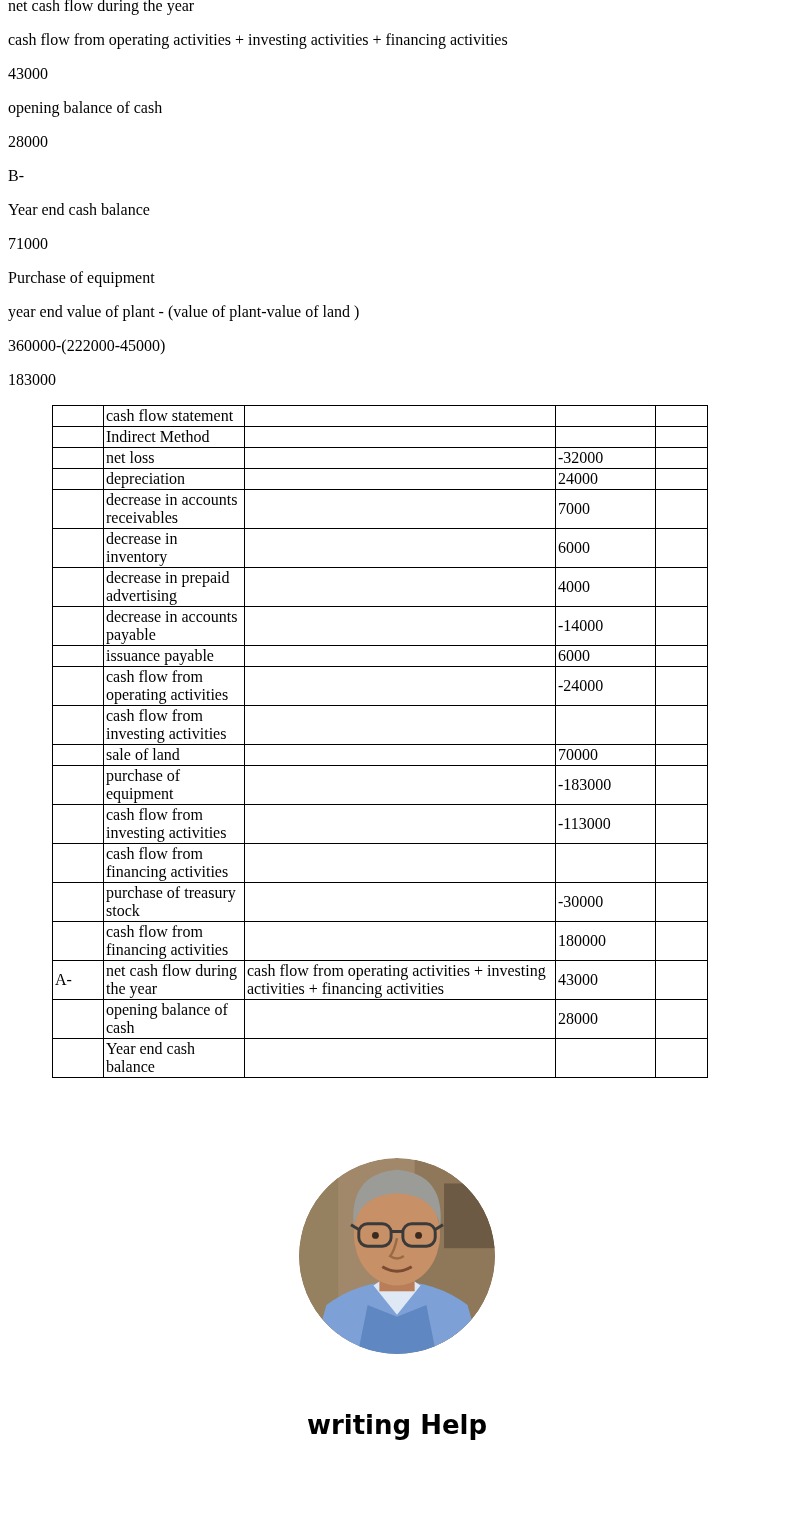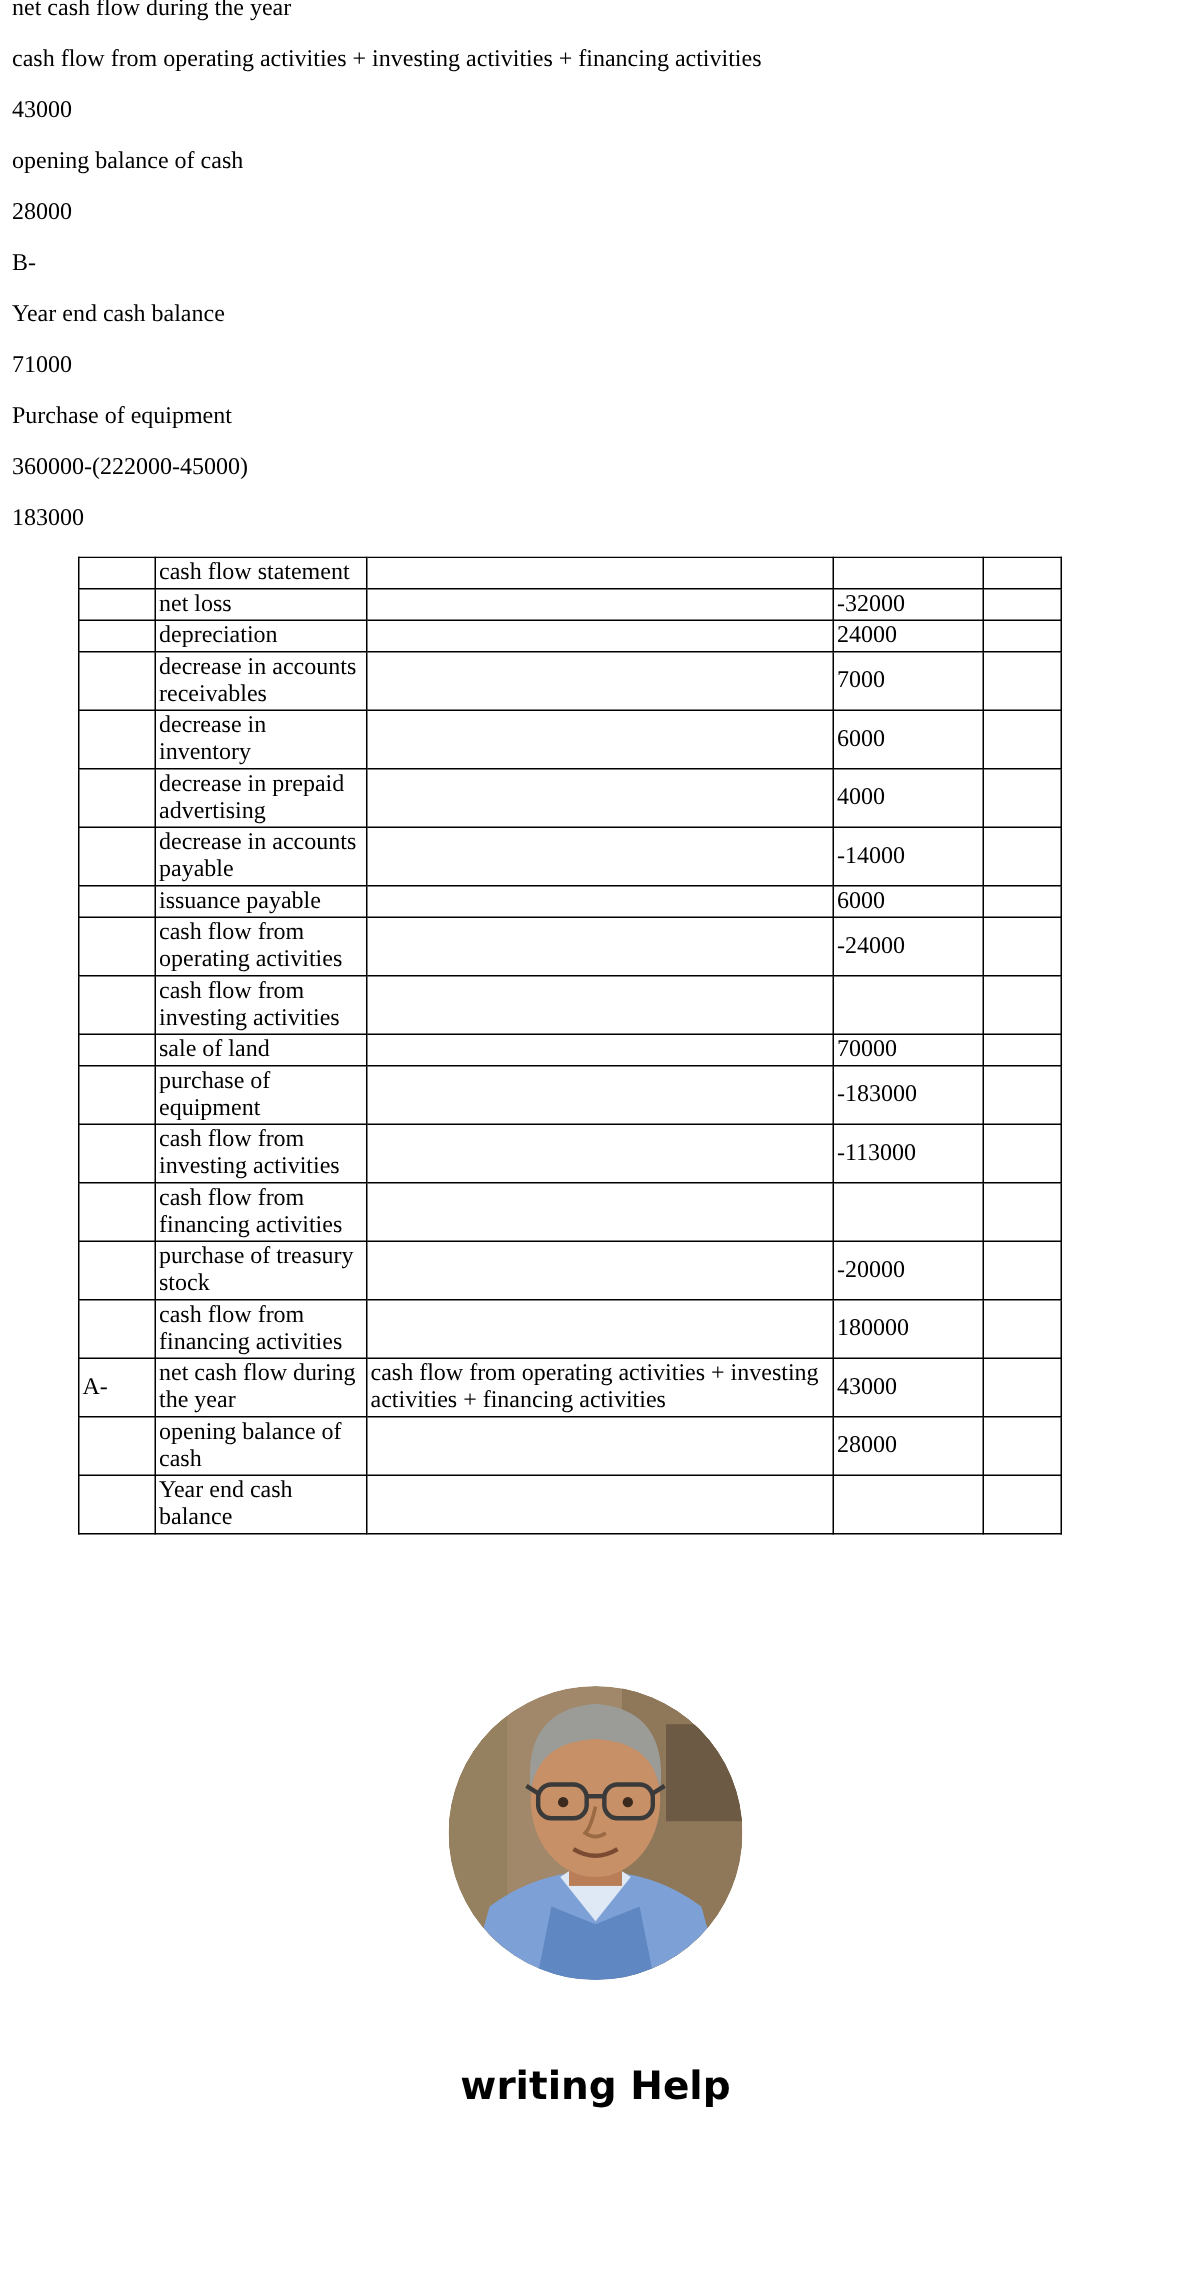--- a/index.html
+++ b/index.html
@@ -70,20 +70,21 @@
   <div class="paragraphs" id="paragraphs">
       <p>net cash flow during the year</p>
       <p>cash flow from operating activities + investing activities + financing activities</p>
       <p>43000</p>
       <p>opening balance of cash</p>
       <p>28000</p>
       <p>B-</p>
       <p>Year end cash balance</p>
       <p>71000</p>
       <p>Purchase of equipment</p>
+      <p>year end value of plant - (value of plant-value of land )</p>
       <p>360000-(222000-45000)</p>
       <p>183000</p>
     </div>
 
   <div class="table-wrap">
     <table class="cash">
       <colgroup>
         <col style="width:51px">
         <col style="width:141px">
         <col style="width:311px">
@@ -93,20 +94,27 @@
       <tbody id="table-body">
           <tr>
             <td></td>
             <td>cash flow statement</td>
             <td></td>
             <td></td>
             <td></td>
           </tr>
           <tr>
             <td></td>
+            <td>Indirect Method</td>
+            <td></td>
+            <td></td>
+            <td></td>
+          </tr>
+          <tr>
+            <td></td>
             <td>net loss</td>
             <td></td>
             <td>-32000</td>
             <td></td>
           </tr>
           <tr>
             <td></td>
             <td>depreciation</td>
             <td></td>
             <td>24000</td>
@@ -186,21 +194,21 @@
             <td></td>
             <td>cash flow from financing activities</td>
             <td></td>
             <td></td>
             <td></td>
           </tr>
           <tr>
             <td></td>
             <td>purchase of treasury stock</td>
             <td></td>
-            <td>-20000</td>
+            <td>-30000</td>
             <td></td>
           </tr>
           <tr>
             <td></td>
             <td>cash flow from financing activities</td>
             <td></td>
             <td>180000</td>
             <td></td>
           </tr>
           <tr>

